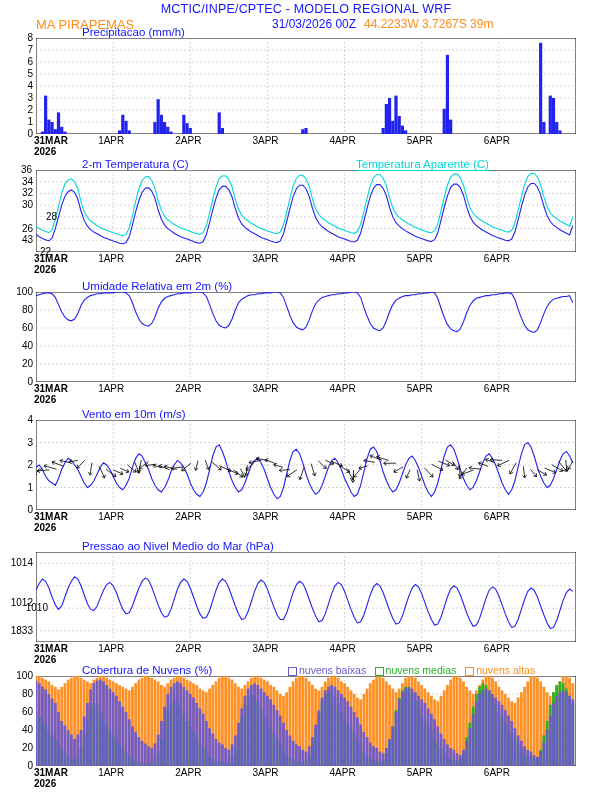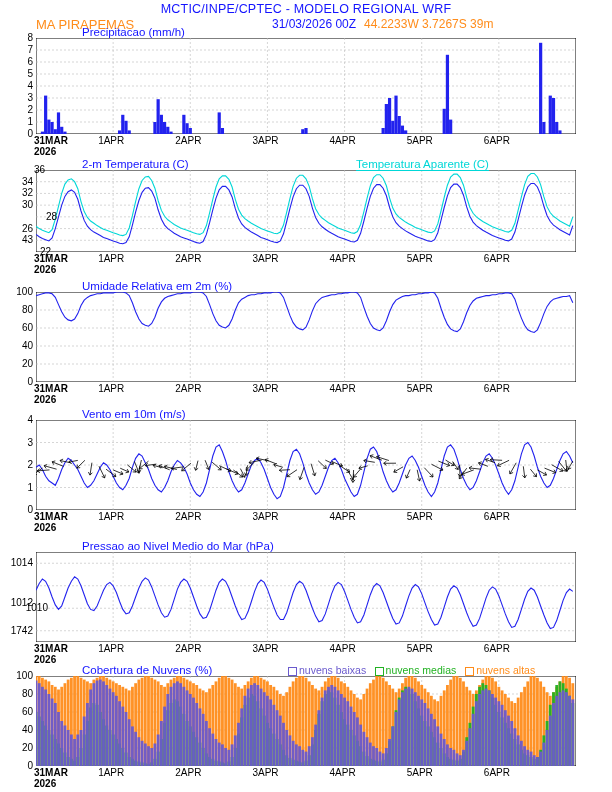--- a/index.html
+++ b/index.html
@@ -857,21 +857,21 @@
     <div class="yearlbl" style="left: 34px; top: 146px;">2026</div>
     <div class="ptitle" style="left: 66px; top: 158px;">2-m Temperatura (C)</div>
     <div class="ptitle2" style="left: 356px; top: 158px; text-decoration: none; border-bottom: 1px solid rgb(0, 215, 215);">Temperatura Aparente (C)</div>
     <div class="ytick" style="width: 32px; left: 0; top: 246px; padding-left: 19px;">22</div>
     <div class="ytick" style="width: 32px; left: 1px; top: 234.286px;">43</div>
     <div class="ytick" style="width: 32px; left: 1px; top: 222.571px;">26</div>
     <div class="ytick" style="width: 32px; left: 1px; top: 210.857px; margin-left: 24px;">28</div>
     <div class="ytick" style="width: 32px; left: 1px; top: 199.143px;">30</div>
     <div class="ytick" style="width: 32px; left: 1px; top: 187.429px;">32</div>
     <div class="ytick" style="width: 32px; left: 1px; top: 175.714px;">34</div>
-    <div class="ytick" style="width: 32px; left: 13px; top: 164px;">36</div>
+    <div class="ytick" style="width: 32px; left: 0; top: 164px;">36</div>
     <div class="xtick xtickb" style="left: 34px; top: 253px;">31MAR</div>
     <div class="xtick" style="left: 98.1429px; top: 253px;">1APR</div>
     <div class="xtick" style="left: 175.286px; top: 253px;">2APR</div>
     <div class="xtick" style="left: 252.429px; top: 253px;">3APR</div>
     <div class="xtick" style="left: 329.571px; top: 253px;">4APR</div>
     <div class="xtick" style="left: 406.714px; top: 253px;">5APR</div>
     <div class="xtick" style="left: 483.857px; top: 253px;">6APR</div>
     <div class="yearlbl" style="left: 34px; top: 264px;">2026</div>
     <div class="ptitle" style="left: 66px; top: 280px;">Umidade Relativa em 2m (%)</div>
     <div class="ytick" style="width: 32px; left: 1px; top: 376px;">0</div>
@@ -896,21 +896,21 @@
     <div class="ytick" style="width: 32px; left: 1px; top: 414px;">4</div>
     <div class="xtick xtickb" style="left: 34px; top: 511px;">31MAR</div>
     <div class="xtick" style="left: 98.1429px; top: 511px;">1APR</div>
     <div class="xtick" style="left: 175.286px; top: 511px;">2APR</div>
     <div class="xtick" style="left: 252.429px; top: 511px;">3APR</div>
     <div class="xtick" style="left: 329.571px; top: 511px;">4APR</div>
     <div class="xtick" style="left: 406.714px; top: 511px;">5APR</div>
     <div class="xtick" style="left: 483.857px; top: 511px;">6APR</div>
     <div class="yearlbl" style="left: 34px; top: 522px;">2026</div>
     <div class="ptitle" style="left: 66px; top: 540px;">Pressao ao Nivel Medio do Mar (hPa)</div>
-    <div class="ytick" style="width: 32px; left: 1px; top: 624.75px;">1742</div>
+    <div class="ytick" style="width: 32px; left: 1px; top: 624.75px;">1833</div>
     <div class="ytick" style="width: 32px; left: 1px; top: 602.25px; padding-left: 15px;">1010</div>
     <div class="ytick" style="width: 32px; left: 1px; top: 597px;">1012</div>
     <div class="ytick" style="width: 32px; left: 1px; top: 557.25px;">1014</div>
     <div class="xtick xtickb" style="left: 34px; top: 643px;">31MAR</div>
     <div class="xtick" style="left: 98.1429px; top: 643px;">1APR</div>
     <div class="xtick" style="left: 175.286px; top: 643px;">2APR</div>
     <div class="xtick" style="left: 252.429px; top: 643px;">3APR</div>
     <div class="xtick" style="left: 329.571px; top: 643px;">4APR</div>
     <div class="xtick" style="left: 406.714px; top: 643px;">5APR</div>
     <div class="xtick" style="left: 483.857px; top: 643px;">6APR</div>

